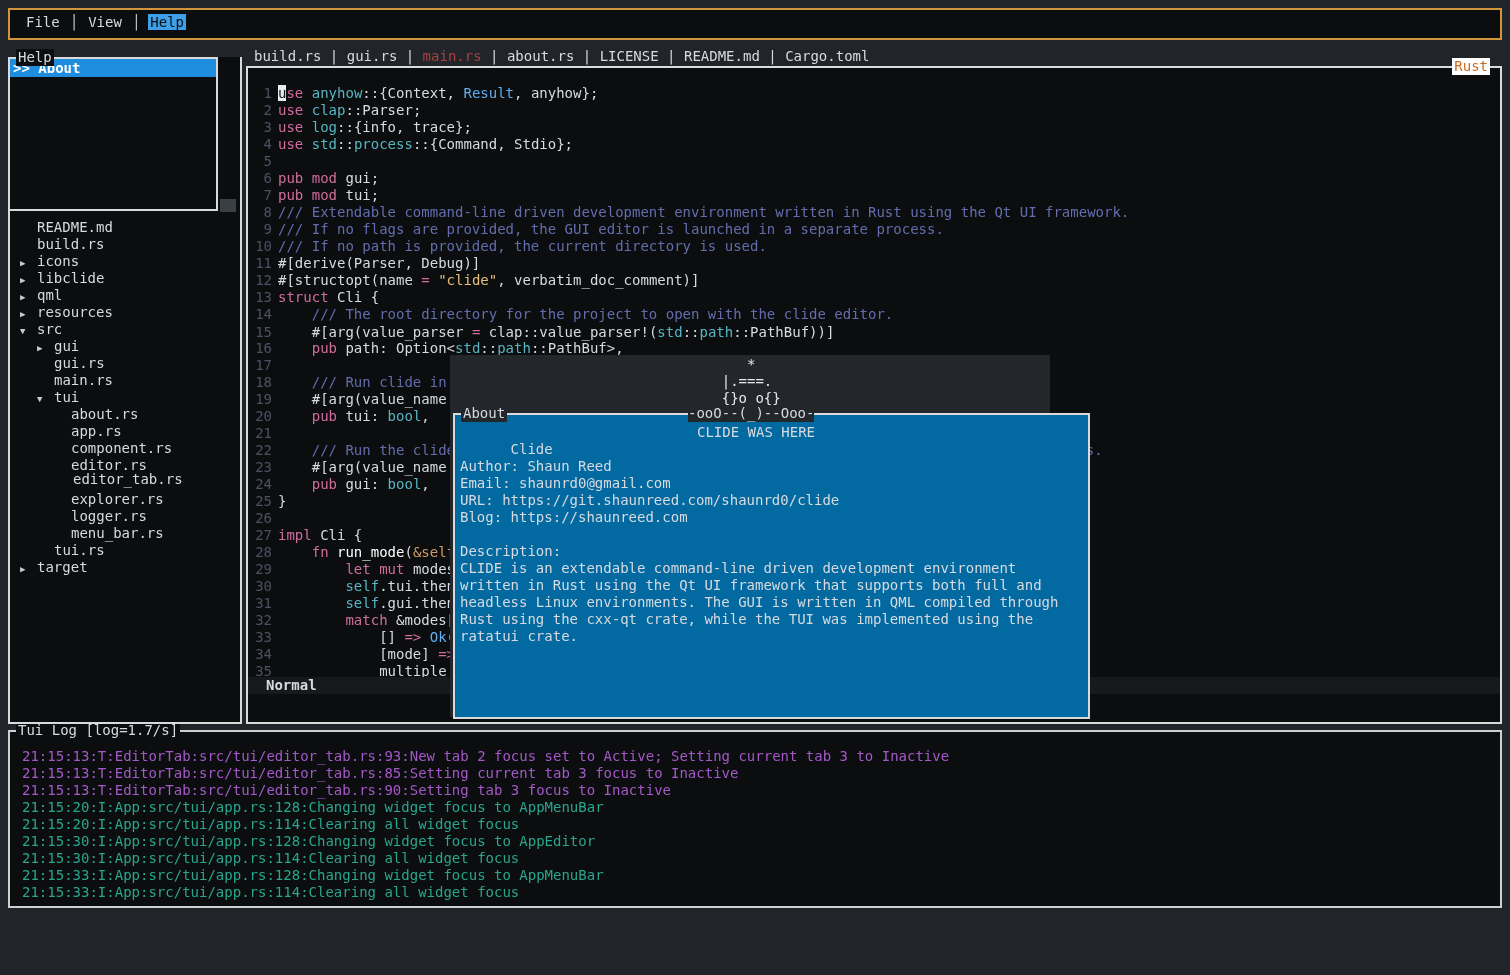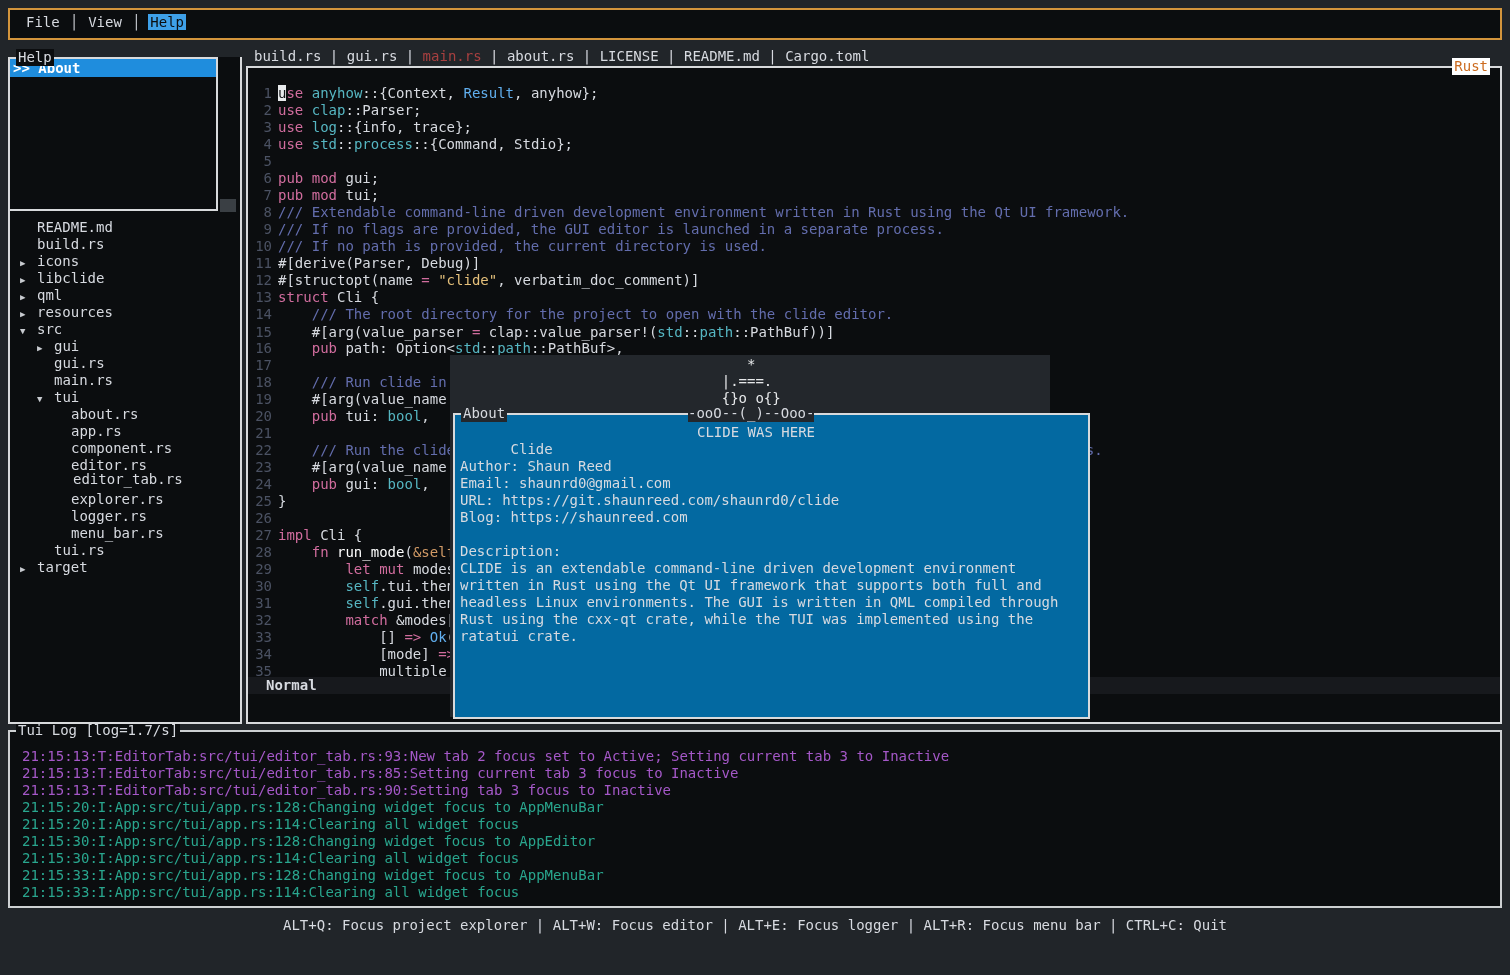--- a/index.html
+++ b/index.html
@@ -184,14 +184,13 @@
       <div class="lrow info" style="top: 67px;">21:15:20:I:App:src/tui/app.rs:128:Changing widget focus to AppMenuBar</div>
       <div class="lrow info" style="top: 84px;">21:15:20:I:App:src/tui/app.rs:114:Clearing all widget focus</div>
       <div class="lrow info" style="top: 101px;">21:15:30:I:App:src/tui/app.rs:128:Changing widget focus to AppEditor</div>
       <div class="lrow info" style="top: 118px;">21:15:30:I:App:src/tui/app.rs:114:Clearing all widget focus</div>
       <div class="lrow info" style="top: 135px;">21:15:33:I:App:src/tui/app.rs:128:Changing widget focus to AppMenuBar</div>
       <div class="lrow info" style="top: 152px;">21:15:33:I:App:src/tui/app.rs:114:Clearing all widget focus</div>
     </div>
 </div>
 
 <div class="abs" id="helpbar">
-  <div>ALT+Q: Focus project explorer | ALT+W: Focus editor | ALT+E: Focus logger | ALT+R: Focus menu bar | CTRL+C: Quit</div>
 </div>
 
 </body></html>

